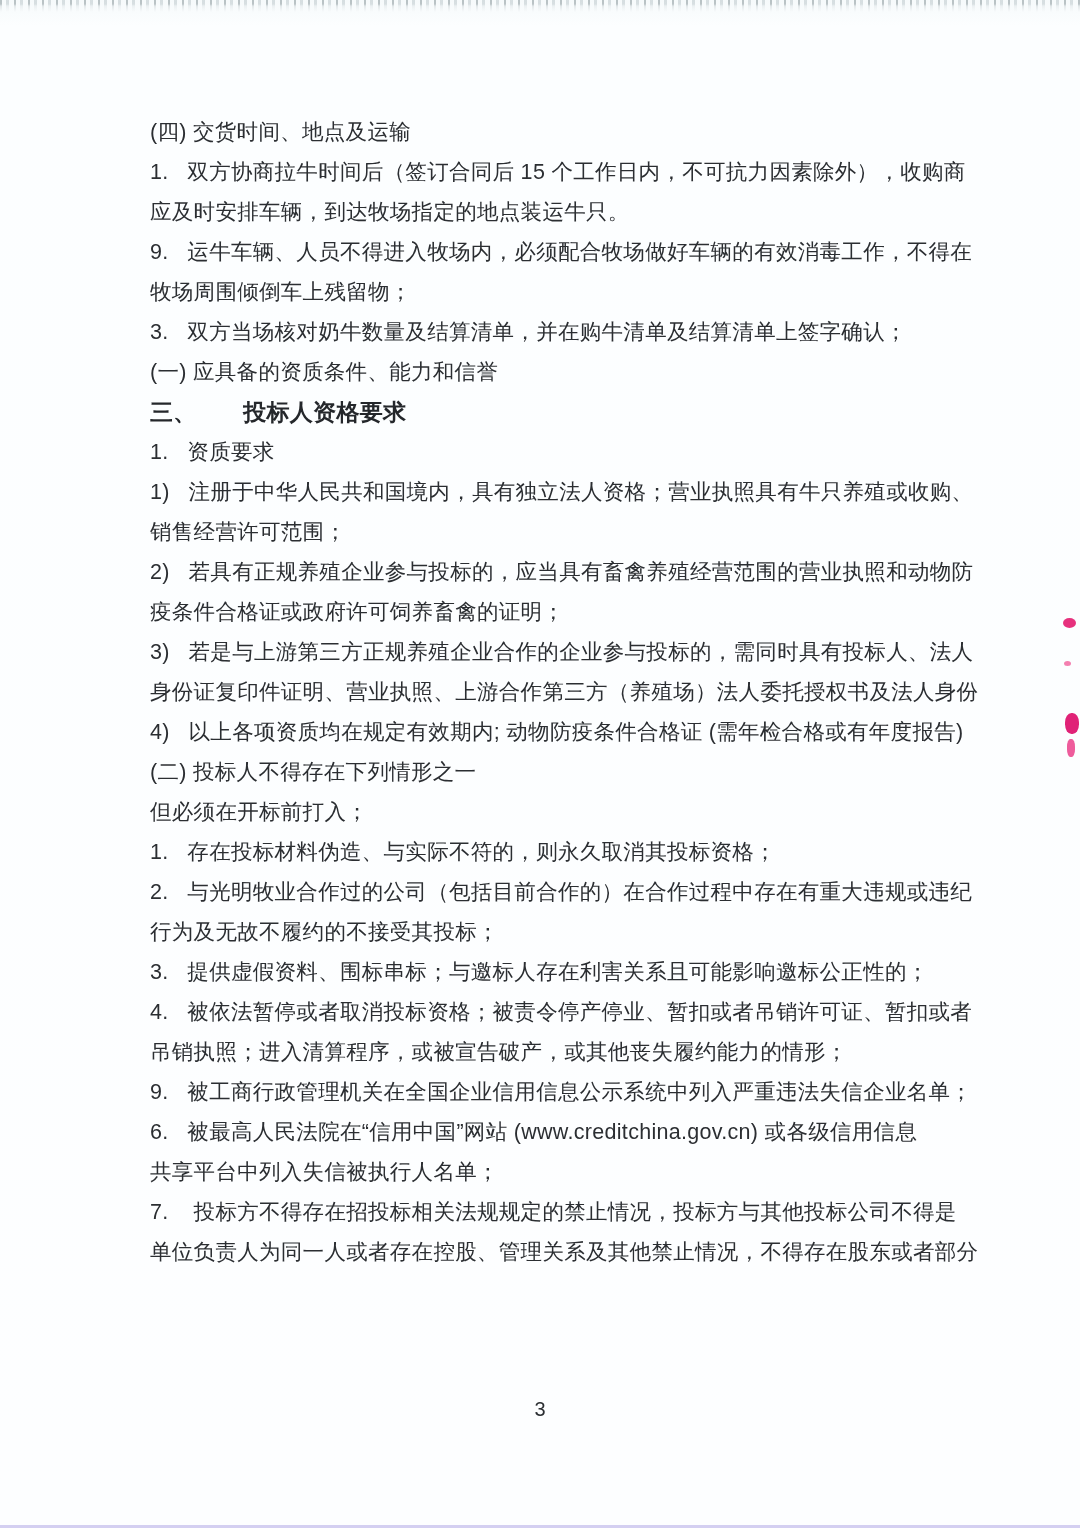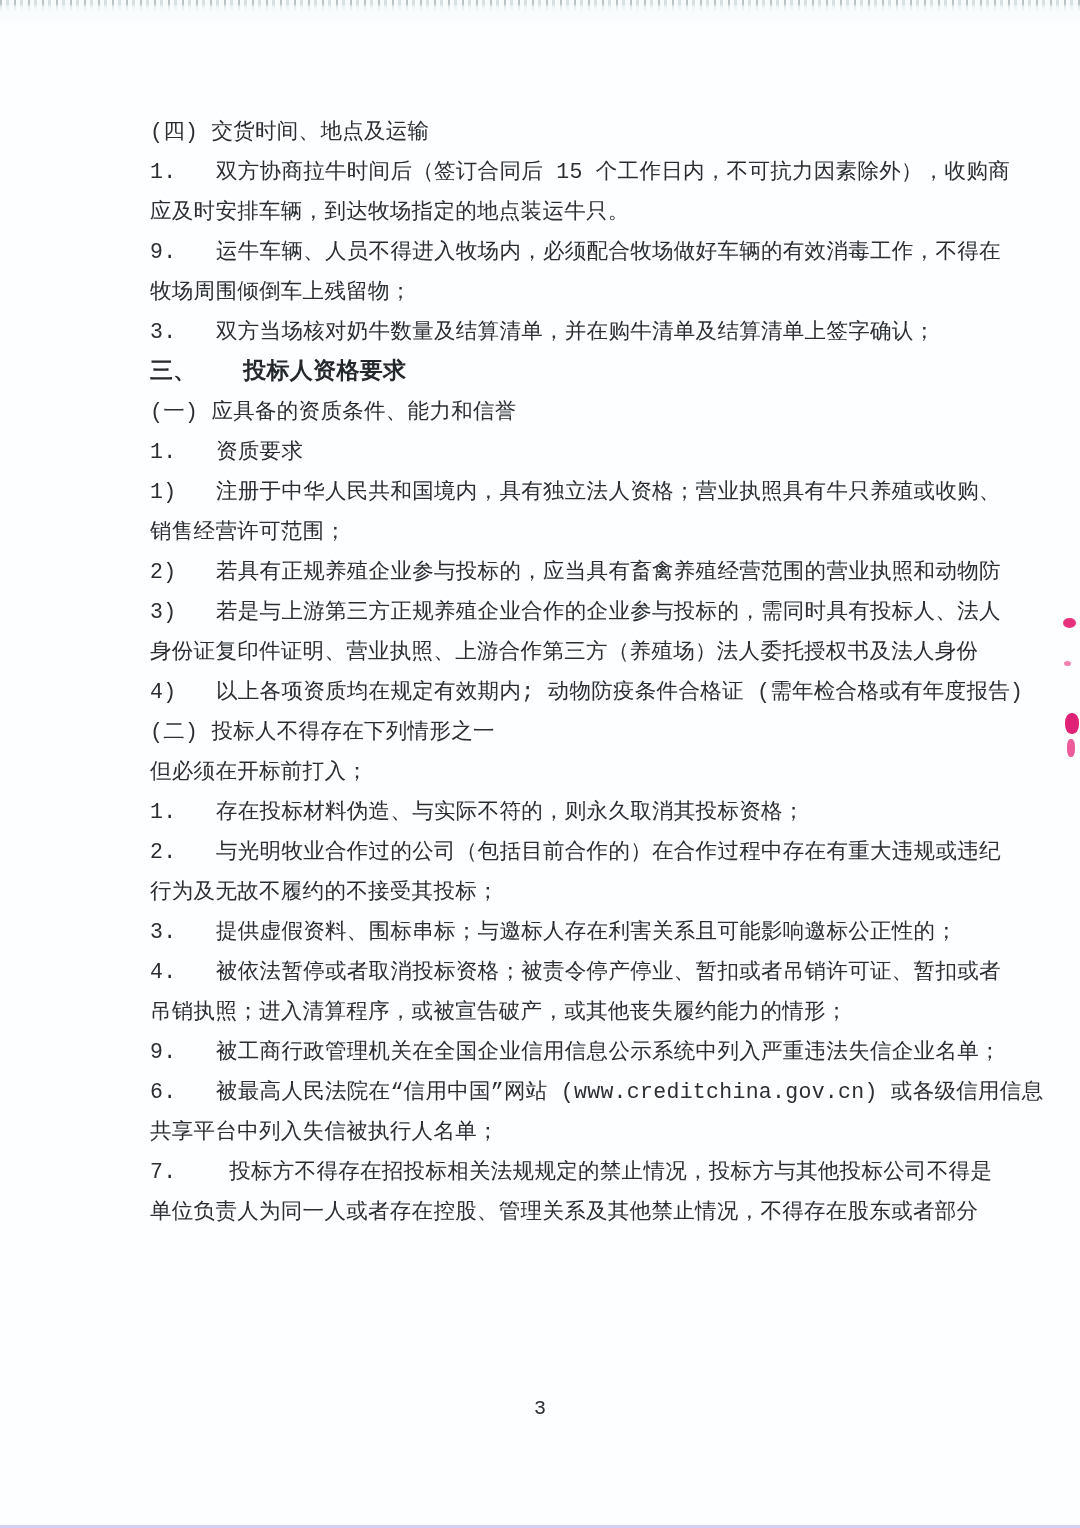--- a/index.html
+++ b/index.html
@@ -6,21 +6,20 @@
   body {
     width: 1080px; height: 1528px;
     position: relative;
     background: #fdfeff;
     font-family: "Liberation Sans", sans-serif;
     overflow: hidden;
   }
   .page {
     position: absolute; inset: 0;
     background: linear-gradient(180deg, #f6fafb 0px, #fcfeff 26px, #fdfeff 100%);
-    font-family: Liberation Mono, monospace;
   }
   
   .top-noise {
     position: absolute; top: 0; left: 0; right: 0; height: 12px;
     background:
       repeating-linear-gradient(90deg,
         rgba(86,104,110,0.38) 0px, rgba(86,104,110,0.38) 2px,
         rgba(86,104,110,0.0) 2px, rgba(86,104,110,0.0) 6px,
         rgba(120,140,146,0.25) 6px, rgba(120,140,146,0.25) 9px,
         rgba(120,140,146,0.0) 9px, rgba(120,140,146,0.0) 14px);
@@ -67,26 +66,27 @@
 
   <div class="top-noise"></div>
 
   <div class="content">
     <div class="line">(四) 交货时间、地点及运输</div>
     <div class="line">1.   双方协商拉牛时间后（签订合同后 15 个工作日内，不可抗力因素除外），收购商</div>
     <div class="line">应及时安排车辆，到达牧场指定的地点装运牛只。</div>
     <div class="line">9.   运牛车辆、人员不得进入牧场内，必须配合牧场做好车辆的有效消毒工作，不得在</div>
     <div class="line">牧场周围倾倒车上残留物；</div>
     <div class="line">3.   双方当场核对奶牛数量及结算清单，并在购牛清单及结算清单上签字确认；</div>
+    <div class="line">(一) 应具备的资质条件、能力和信誉</div>
     <div class="line heading">三、　　投标人资格要求</div>
-    <div class="line">(一) 应具备的资质条件、能力和信誉</div>
     <div class="line">1.   资质要求</div>
     <div class="line">1)   注册于中华人民共和国境内，具有独立法人资格；营业执照具有牛只养殖或收购、</div>
     <div class="line">销售经营许可范围；</div>
     <div class="line">2)   若具有正规养殖企业参与投标的，应当具有畜禽养殖经营范围的营业执照和动物防</div>
+    <div class="line">疫条件合格证或政府许可饲养畜禽的证明；</div>
     <div class="line">3)   若是与上游第三方正规养殖企业合作的企业参与投标的，需同时具有投标人、法人</div>
     <div class="line">身份证复印件证明、营业执照、上游合作第三方（养殖场）法人委托授权书及法人身份</div>
     <div class="line">4)   以上各项资质均在规定有效期内; 动物防疫条件合格证 (需年检合格或有年度报告)</div>
     <div class="line">(二) 投标人不得存在下列情形之一</div>
     <div class="line">但必须在开标前打入；</div>
     <div class="line">1.   存在投标材料伪造、与实际不符的，则永久取消其投标资格；</div>
     <div class="line">2.   与光明牧业合作过的公司（包括目前合作的）在合作过程中存在有重大违规或违纪</div>
     <div class="line">行为及无故不履约的不接受其投标；</div>
     <div class="line">3.   提供虚假资料、围标串标；与邀标人存在利害关系且可能影响邀标公正性的；</div>
     <div class="line">4.   被依法暂停或者取消投标资格；被责令停产停业、暂扣或者吊销许可证、暂扣或者</div>

